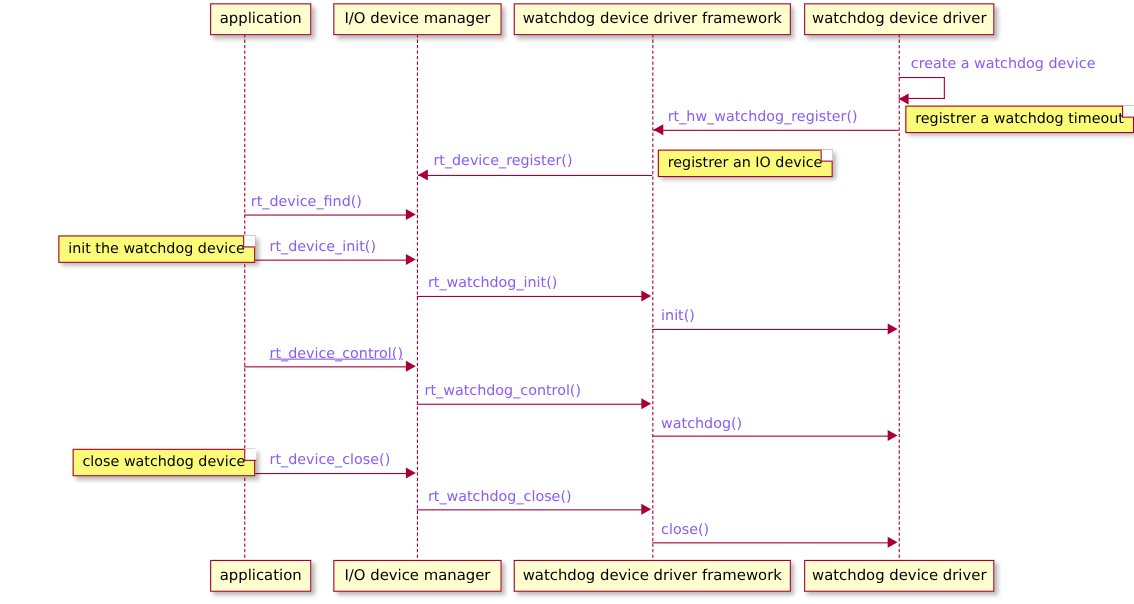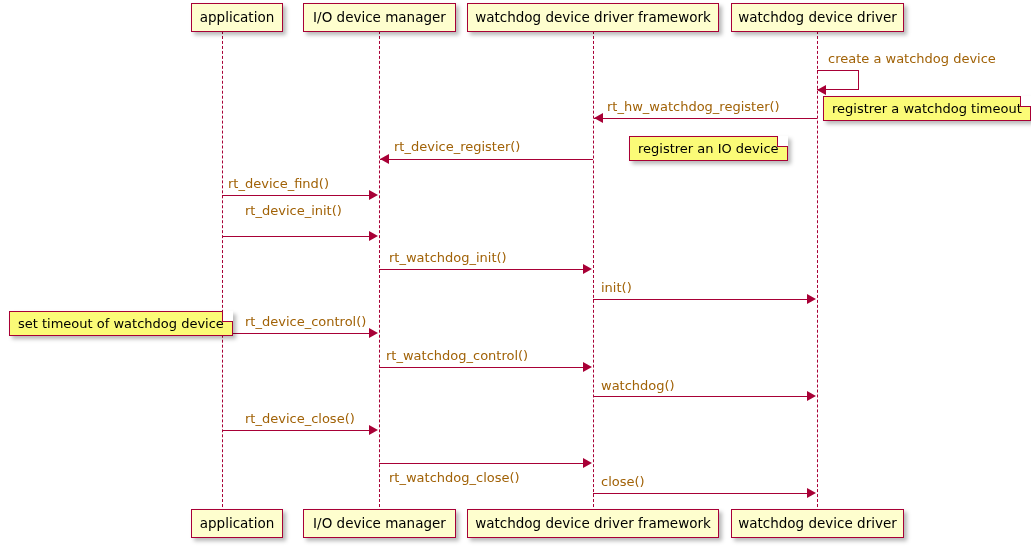--- a/index.html
+++ b/index.html
@@ -87,21 +87,21 @@
   }
   .arrow-left{
     border-top:5px solid transparent;
     border-bottom:5px solid transparent;
     border-right:9px solid #A80036;
   }
   .msg-label{
     position:absolute;
     font-size:13px;
     line-height:1;
-    color:#a16207;
+    color:#8b5cf6;
     white-space:nowrap;
   }
 
   
   .self-loop{
     position:absolute;
     box-sizing:border-box;
     border:1.5px solid #A80036;
     border-left:none;
     background:transparent;
@@ -152,64 +152,67 @@
   <div class="arrow-head arrow-left" style="left:594px; top:113px;"></div>
 
   <div class="note" style="left:823px; top:96px;">
     <span>registrer a watchdog timeout</span>
   </div>
 
   <div class="msg-label" style="left:394px; top:140px;">rt_device_register()</div>
   <div class="msg-line" style="left:380px; top:159px; width:213px;"></div>
   <div class="arrow-head arrow-left" style="left:380px; top:154px;"></div>
 
-  <div class="note" style="left:598px; top:136px;margin-left:31px;">
+  <div class="note" style="left:598px; top:136px;">
     <span>registrer an IO device</span>
   </div>
 
   <div class="msg-label" style="left:228px; top:177px;">rt_device_find()</div>
   <div class="msg-line" style="left:222px; top:195px; width:148px;"></div>
   <div class="arrow-head arrow-right" style="left:369px; top:190px;"></div>
 
 
-  <div class="msg-label" style="left:245px; top:204px;">rt_device_init()</div>
+  <div class="msg-label" style="left:245px; top:218px;">rt_device_init()</div>
   <div class="msg-line" style="left:222px; top:236px; width:148px;"></div>
   <div class="arrow-head arrow-right" style="left:369px; top:231px;"></div>
 
+  <div class="note" style="left:53px; top:214px;">
+    <span>init the watchdog device</span>
+  </div>
 
   <div class="msg-label" style="left:389px; top:251px;">rt_watchdog_init()</div>
   <div class="msg-line" style="left:379px; top:269px; width:205px;"></div>
   <div class="arrow-head arrow-right" style="left:583px; top:264px;"></div>
 
   <div class="msg-label" style="left:601px; top:281px;">init()</div>
   <div class="msg-line" style="left:593px; top:299px; width:215px;"></div>
   <div class="arrow-head arrow-right" style="left:807px; top:294px;"></div>
 
-  <div class="msg-label" style="left:245px; top:315px;">rt_device_control()</div>
+  <div class="msg-label" style="left:245px; top:315px;text-decoration:underline;">rt_device_control()</div>
   <div class="msg-line" style="left:222px; top:333px; width:148px;"></div>
   <div class="arrow-head arrow-right" style="left:369px; top:328px;"></div>
 
-  <div class="note" style="left:9px; top:311px;">
-    <span>set timeout of watchdog device</span>
-  </div>
 
   <div class="msg-label" style="left:386px; top:349px;">rt_watchdog_control()</div>
   <div class="msg-line" style="left:379px; top:367px; width:205px;"></div>
   <div class="arrow-head arrow-right" style="left:583px; top:362px;"></div>
 
   <div class="msg-label" style="left:601px; top:379px;">watchdog()</div>
   <div class="msg-line" style="left:593px; top:396px; width:215px;"></div>
   <div class="arrow-head arrow-right" style="left:807px; top:391px;"></div>
 
   <div class="msg-label" style="left:245px; top:412px;">rt_device_close()</div>
   <div class="msg-line" style="left:222px; top:430px; width:148px;"></div>
   <div class="arrow-head arrow-right" style="left:369px; top:425px;"></div>
 
-
-  <div class="msg-label" style="left:389px; top:445px;margin-top:26px;">rt_watchdog_close()</div>
+  <div class="note" style="left:66px; top:408px;">
+    <span>close watchdog device</span>
+  </div>
+
+  <div class="msg-label" style="left:389px; top:445px;">rt_watchdog_close()</div>
   <div class="msg-line" style="left:379px; top:463px; width:205px;"></div>
   <div class="arrow-head arrow-right" style="left:583px; top:458px;"></div>
 
   <div class="msg-label" style="left:601px; top:475px;">close()</div>
   <div class="msg-line" style="left:593px; top:493px; width:215px;"></div>
   <div class="arrow-head arrow-right" style="left:807px; top:488px;"></div>
 
 </div>
 
 </body></html>

